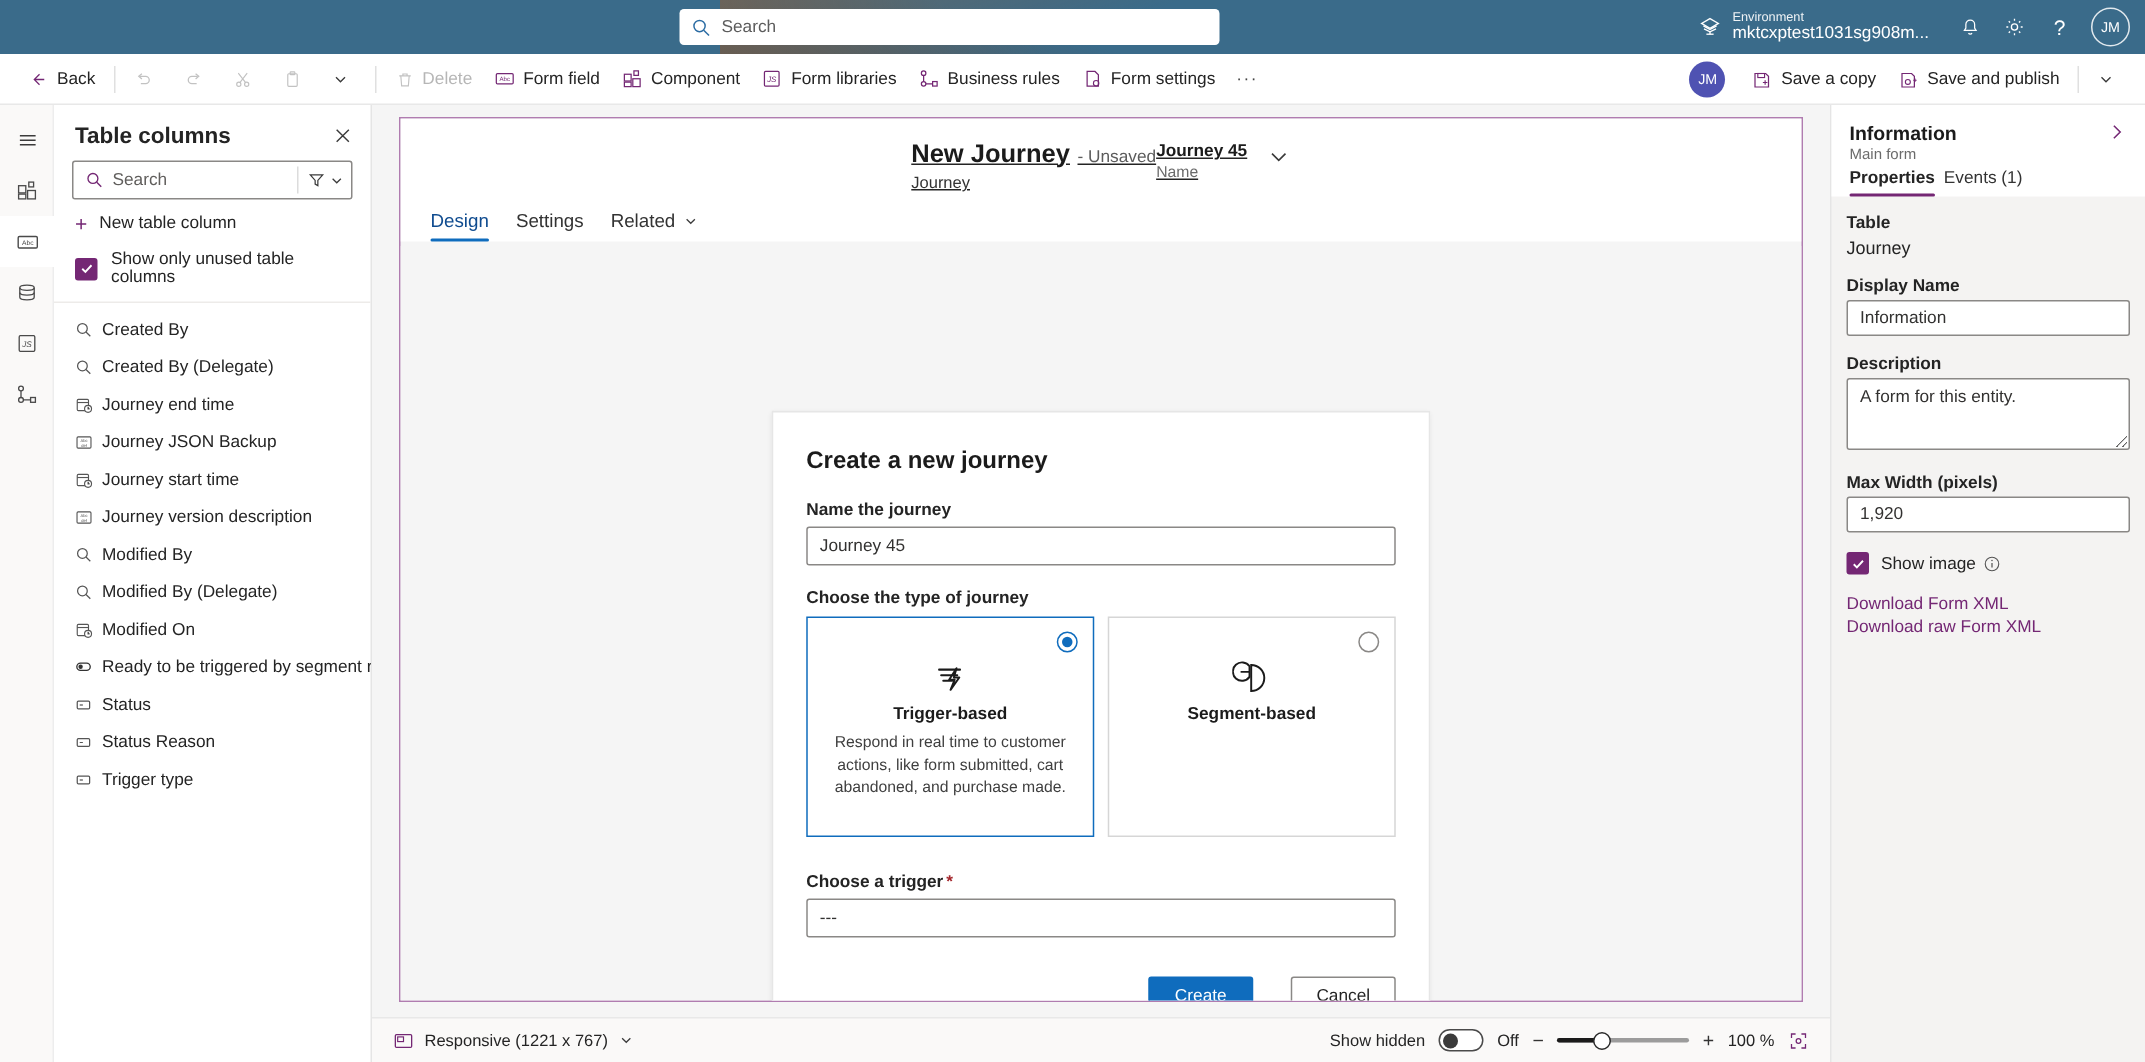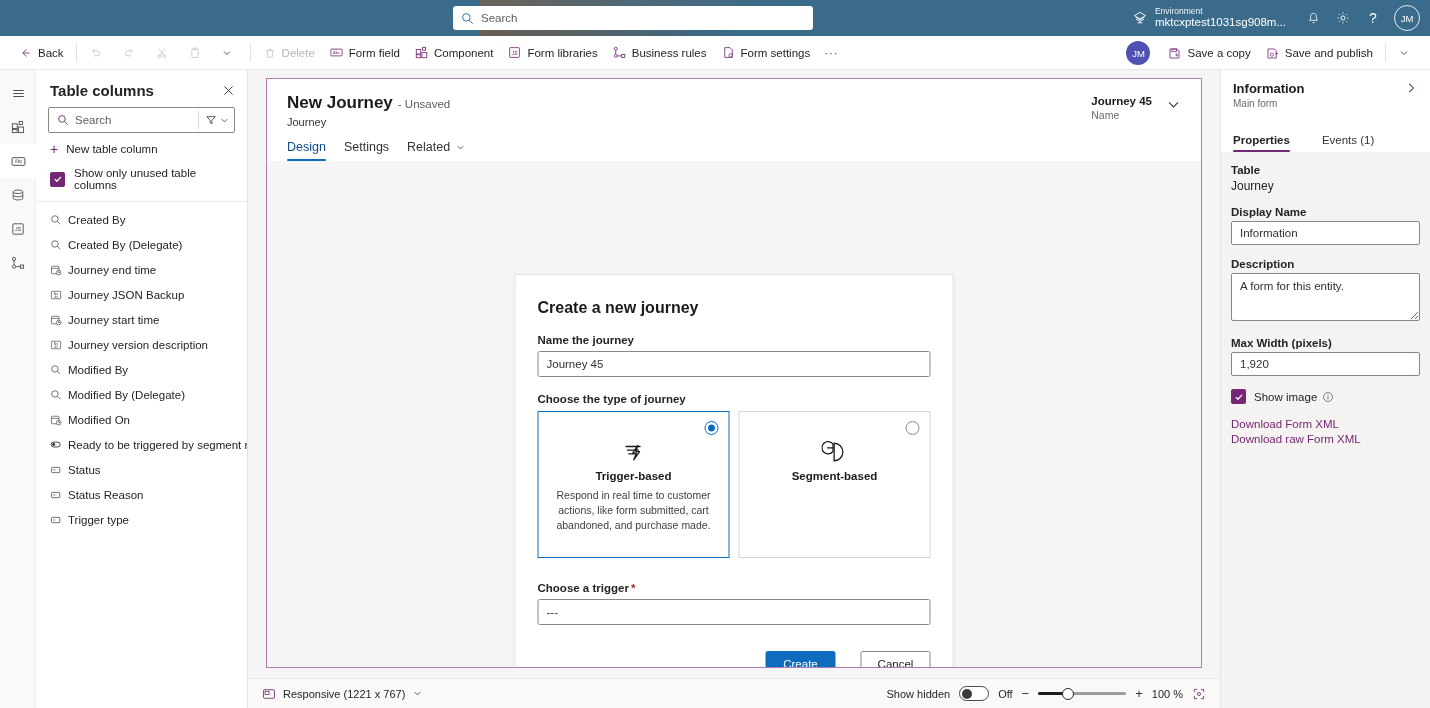--- a/index.html
+++ b/index.html
@@ -165,21 +165,21 @@
     background: #f5f5f5;
     display: flex; align-items: flex-start; justify-content: center;
     padding: 8px 18px 10px 18px;
   }
   .form-frame {
     width: 100%; height: 100%;
     border: 1px solid #b07cb0; background: #f5f5f5;
     position: relative; overflow: hidden;
   }
   .form-header { background: #fff; padding: 14px 20px 0 20px; }
-  .fh-title-row { display: flex; align-items: flex-start; justify-content: space-between; }
+  .fh-title-row { display: flex; align-items: flex-start; justify-content: center; text-decoration: underline; }
   .fh-title { font-size: 17px; font-weight: 700; color: #1b1b1b; }
   .fh-unsaved { font-size: 11.5px; color: #5c5c5c; font-weight: 400; margin-left: 5px; }
   .fh-sub { font-size: 11px; color: #333; margin-top: 3px; }
   .fh-right { display: flex; align-items: flex-start; gap: 14px; padding-top: 2px; }
   .fh-rname { font-size: 11.5px; font-weight: 700; color: #1b1b1b; }
   .fh-rlabel { font-size: 10.5px; color: #6b6b6b; margin-top: 2px; }
   .fh-chev { cursor: pointer; padding-top: 2px; }
   .tabs { display: flex; gap: 18px; margin-top: 12px; }
   .tab {
     font-size: 12.5px; color: #333; padding-bottom: 7px; cursor: pointer; position: relative;
@@ -236,21 +236,21 @@
   .rpanel {
     position: absolute; right: 0; top: 70px; width: 210px; height: 638px;
     background: #f4f3f2; border-left: 1px solid #e5e5e5;
     display: flex; flex-direction: column;
   }
   .rp-head { background: #fff; padding: 11px 12px 0 12px; }
   .rp-head-row { display: flex; align-items: flex-start; justify-content: space-between; }
   .rp-title { font-size: 13px; font-weight: 700; color: #1b1b1b; }
   .rp-sub { font-size: 10px; color: #6b6b6b; margin-top: 2px; }
   .rp-expand { cursor: pointer; color: #742774; }
-  .rp-tabs { display: flex; gap: 32px; margin-top: 25px; }
+  .rp-tabs { display: flex; gap: 6px; margin-top: 4px; }
   .rp-tab {
     font-size: 11.5px; color: #333; padding-bottom: 6px; cursor: pointer; position: relative;
   }
   .rp-tab.active { font-weight: 700; color: #242424; }
   .rp-tab.active::after {
     content: ''; position: absolute; left: 0; right: 0; bottom: 0; height: 2.5px;
     background: #742774; border-radius: 2px;
   }
   .rp-body { padding: 12px 10px 10px 10px; overflow-y: auto; flex: 1; }
   .rp-label { font-size: 11.5px; font-weight: 700; color: #242424; margin-bottom: 3px; }

